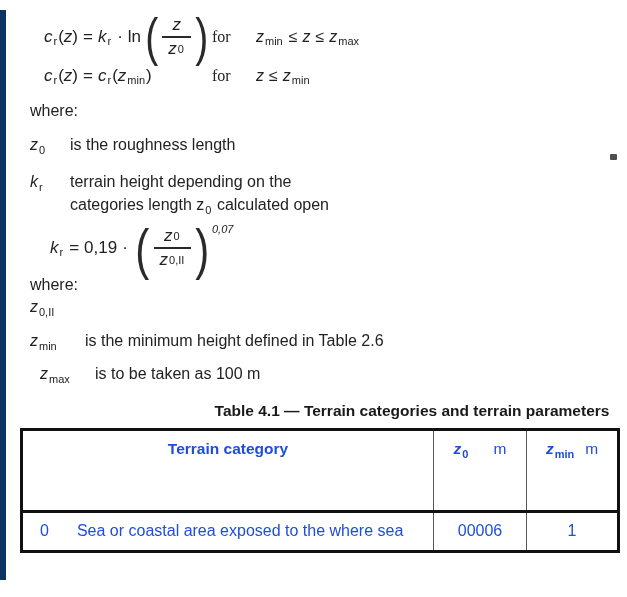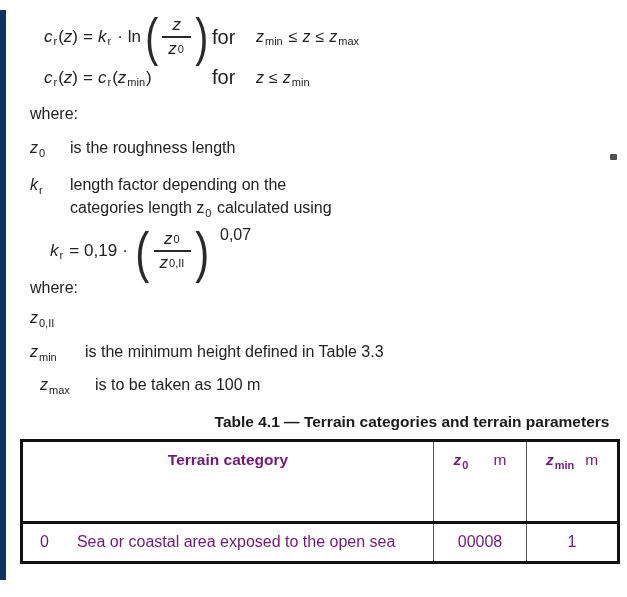--- a/index.html
+++ b/index.html
@@ -26,37 +26,37 @@
   
   .eq-row {
     display:grid;
     grid-template-columns:168px 44px auto;
     align-items:center;
     margin-left:44px;
   }
   .eq-formula, .eq-cond { display:inline-flex; align-items:center; white-space:nowrap; }
   .eq-formula { font-size:17px; }
   .eq-cond { font-size:16px; }
-  .eq-for { font-size:20px; }
+  .eq-for { font-size:16px;font-family:Liberation Serif, serif; }
   .var { font-style:italic; }
   .sub { font-size:11px; position:relative; top:4px; margin-left:1px; margin-right:1px; }
   .op { margin:0 5px; }
   .fn { margin-right:2px; }
   .paren { font-style:normal; }
   .bigp {
     font-size:52px; font-weight:300; line-height:0.85;
     transform:scaleX(0.75);
     display:inline-block;
     color:#2a2a2a;
   }
   .bigp2 { font-size:56px; }
   .frac { display:inline-flex; flex-direction:column; align-items:center; margin:0 2px; }
   .frac .fnum, .frac .fden { padding:1px 6px; display:inline-flex; align-items:flex-start; }
   .frac .fbar { align-self:stretch; height:2px; background:#2a2a2a; }
-  .sup { font-size:16px; align-self:flex-start; position:relative; top:2px; margin-left:8px; }
+  .sup { font-size:11px; align-self:flex-start; position:relative; top:2px; margin-left:0;font-style:italic; }
   .eq-kr { display:inline-flex; align-items:center; margin-left:50px; margin-top:8px; font-size:17px; }
 
   
   .where { margin-left:30px; }
   .def-row {
     display:grid; align-items:baseline;
     margin-left:30px;
   }
   .cols-40 { grid-template-columns:40px auto; }
   .cols-55 { grid-template-columns:55px auto; }
@@ -70,21 +70,21 @@
     padding-left:96px;
     text-align:center;
     font-weight:bold; font-size:15.5px; color:#1a1a1a;
     white-space:nowrap;
   }
   table.t41 {
     border-collapse:collapse;
     margin-left:20px; margin-top:8px;
     width:592px;
     table-layout:fixed;
-    color:#701a75;
+    color:#1d4ed8;
     border-radius:18px;
   }
   table.t41 td { border:1px solid #555; }
   table.t41 .outer-top { border-top:3px solid #111; }
   table.t41 .outer-left { border-left:3px solid #111; }
   table.t41 .outer-right { border-right:3px solid #111; }
   table.t41 .hdr td { border-bottom:3px solid #111; height:69px; vertical-align:top; padding-top:9px; }
   table.t41 .datarow td { border-bottom:3px solid #111; height:35px; vertical-align:middle; }
   .hdr-cat { text-align:center; font-weight:bold; font-size:15.5px; }
   .hdr-sym { font-weight:bold; }
@@ -171,22 +171,22 @@
     
     <div class="def-row cols-40" style="margin-top:13px;">
       <span class="def-term"><span class="var">z</span><span class="sub">0</span></span>
       <span class="def-text">is the roughness length</span>
     </div>
 
     
     <div class="def-row cols-40" style="margin-top:14px;">
       <span class="def-term"><span class="var">k</span><span class="sub">r</span></span>
       <span class="def-text">
-        <span>length factor depending on the</span><br>
-        <span>categories length z</span><span class="sub">0</span> <span>calculated using</span>
+        <span>terrain height depending on the</span><br>
+        <span>categories length z</span><span class="sub">0</span> <span>calculated open</span>
       </span>
     </div>
 
     
     <div class="eq-kr">
       <span class="var">k</span>
         <span class="sub">r</span>
       <span class="op">=</span>
       <span>0,19</span>
       <span class="op">·</span>
@@ -203,28 +203,28 @@
           </span>
       </span>
       <span class="bigp bigp2">)</span>
       <span class="sup" style="align-self:flex-start; top:-2px;">0,07</span>
     </div>
 
     
     <div class="where" style="margin-top:4px;">where:</div>
 
     
-    <div class="def-row cols-70" style="margin-top:12px;">
+    <div class="def-row cols-70" style="margin-top:4px;">
       <span class="def-term"><span class="var">z</span><span class="sub">0,II</span></span>
     </div>
 
     
     <div class="def-row cols-55" style="margin-top:13px;">
       <span class="def-term"><span class="var">z</span><span class="sub">min</span></span>
-      <span class="def-text">is the minimum height defined in Table 3.3</span>
+      <span class="def-text">is the minimum height defined in Table 2.6</span>
     </div>
 
     
     <div class="def-row cols-55" style="margin-top:10px;margin-left:40px;">
       <span class="def-term"><span class="var">z</span><span class="sub">max</span></span>
       <span class="def-text">is to be taken as 100 m</span>
     </div>
 
     
     <div class="tbl-caption">Table 4.1 — Terrain categories and terrain parameters</div>
@@ -244,23 +244,23 @@
             <span class="hdr-cell" style="gap:10px;">
               <span class="hdr-sym"><span class="var">z</span><span class="sub">min</span></span>
               <span class="hdr-cell-unit">m</span>
             </span>
           </td>
         </tr>
         <tr class="datarow">
           <td class="outer-left">
             <span class="cat-cell">
               <span>0</span>
-              <span>Sea or coastal area exposed to the open sea</span>
+              <span>Sea or coastal area exposed to the where sea</span>
             </span>
           </td>
-          <td class="num-cell">00008</td>
+          <td class="num-cell">00006</td>
           <td class="num-cell outer-right">1</td>
         </tr>
       </tbody>
     </table>
 
   </div>
 </div>
 
 </body></html>

